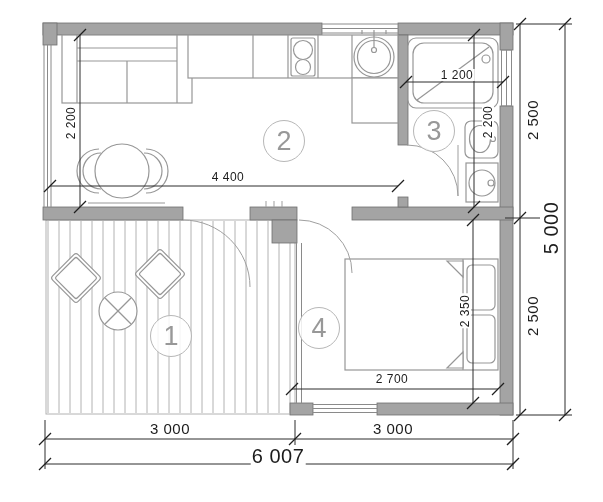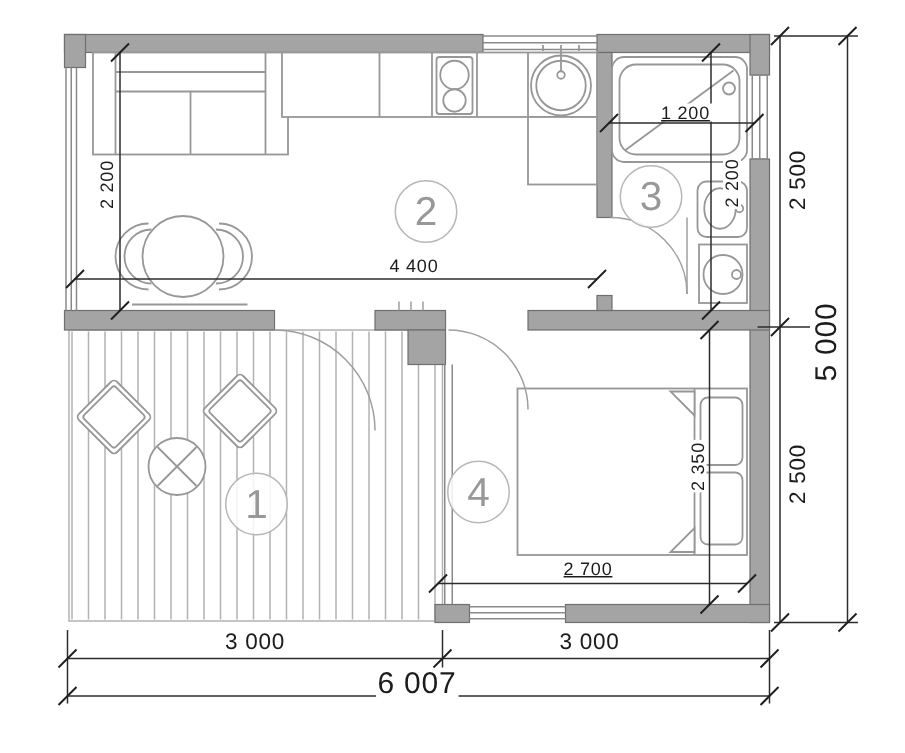--- a/index.html
+++ b/index.html
@@ -224,24 +224,24 @@
         <line class="tick" x1="507" y1="470" x2="519" y2="458"></line>
   </g>
 </svg>
 
   <div class="badge" style="left:150px;top:315px;">1</div>
   <div class="badge" style="left:263px;top:120px;">2</div>
   <div class="badge" style="left:413px;top:110px;">3</div>
   <div class="badge" style="left:298px;top:307px;">4</div>
 
   <span class="lbl v" style="left:71px;top:123px;">2 200</span>
-  <span class="lbl" style="left:228px;top:177px;margin-left:48px;">4 400</span>
-  <span class="lbl" style="left:457px;top:75px;text-decoration:underline;">1 200</span>
+  <span class="lbl" style="left:228px;top:177px;">4 400</span>
+  <span class="lbl" style="left:457px;top:75px;">1 200</span>
   <span class="lbl v" style="left:488px;top:122px;">2 200</span>
   <span class="lbl v mid" style="left:532px;top:120px;">2 500</span>
   <span class="lbl v mid" style="left:532px;top:316px;">2 500</span>
   <span class="lbl v big" style="left:551px;top:228px;">5 000</span>
   <span class="lbl v" style="left:465px;top:311px;">2 350</span>
-  <span class="lbl" style="left:392px;top:379px;text-decoration:underline;">2 700</span>
+  <span class="lbl" style="left:392px;top:379px;">2 700</span>
   <span class="lbl mid" style="left:170px;top:428px;">3 000</span>
   <span class="lbl mid" style="left:393px;top:428px;">3 000</span>
   <span class="lbl big" style="left:278px;top:456px;">6 007</span>
 </div>
 
 </body></html>

